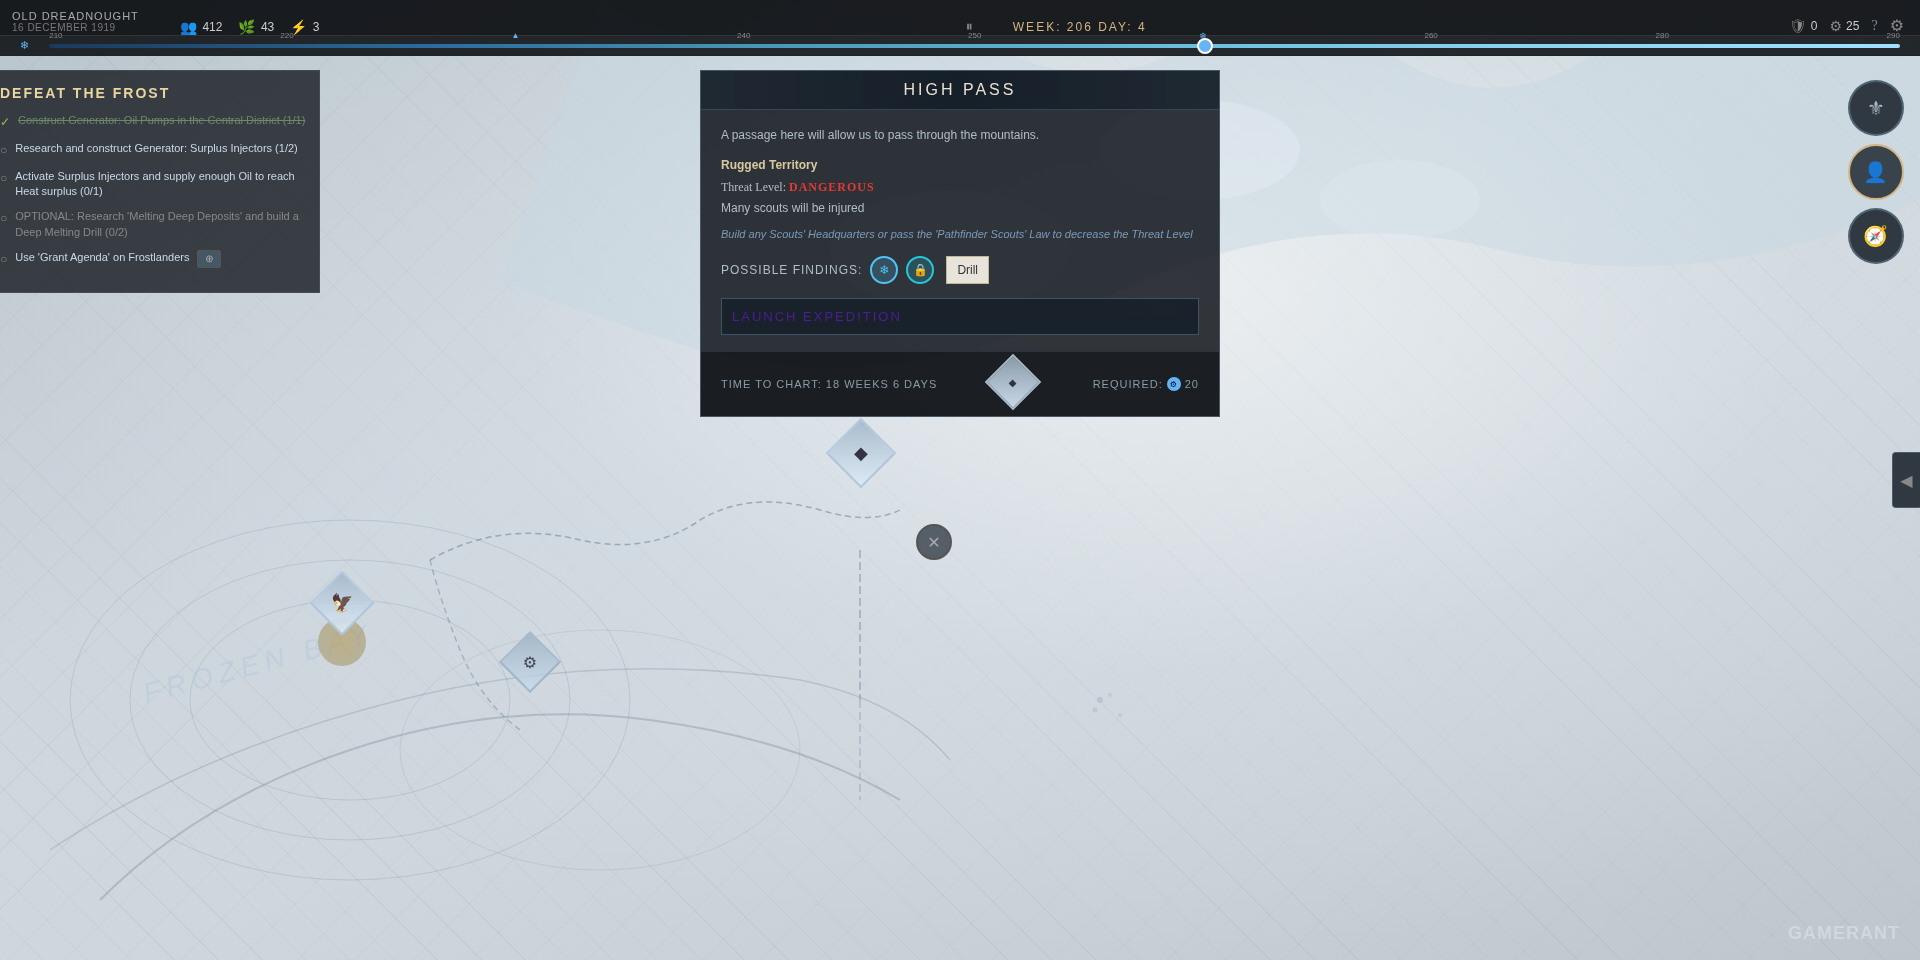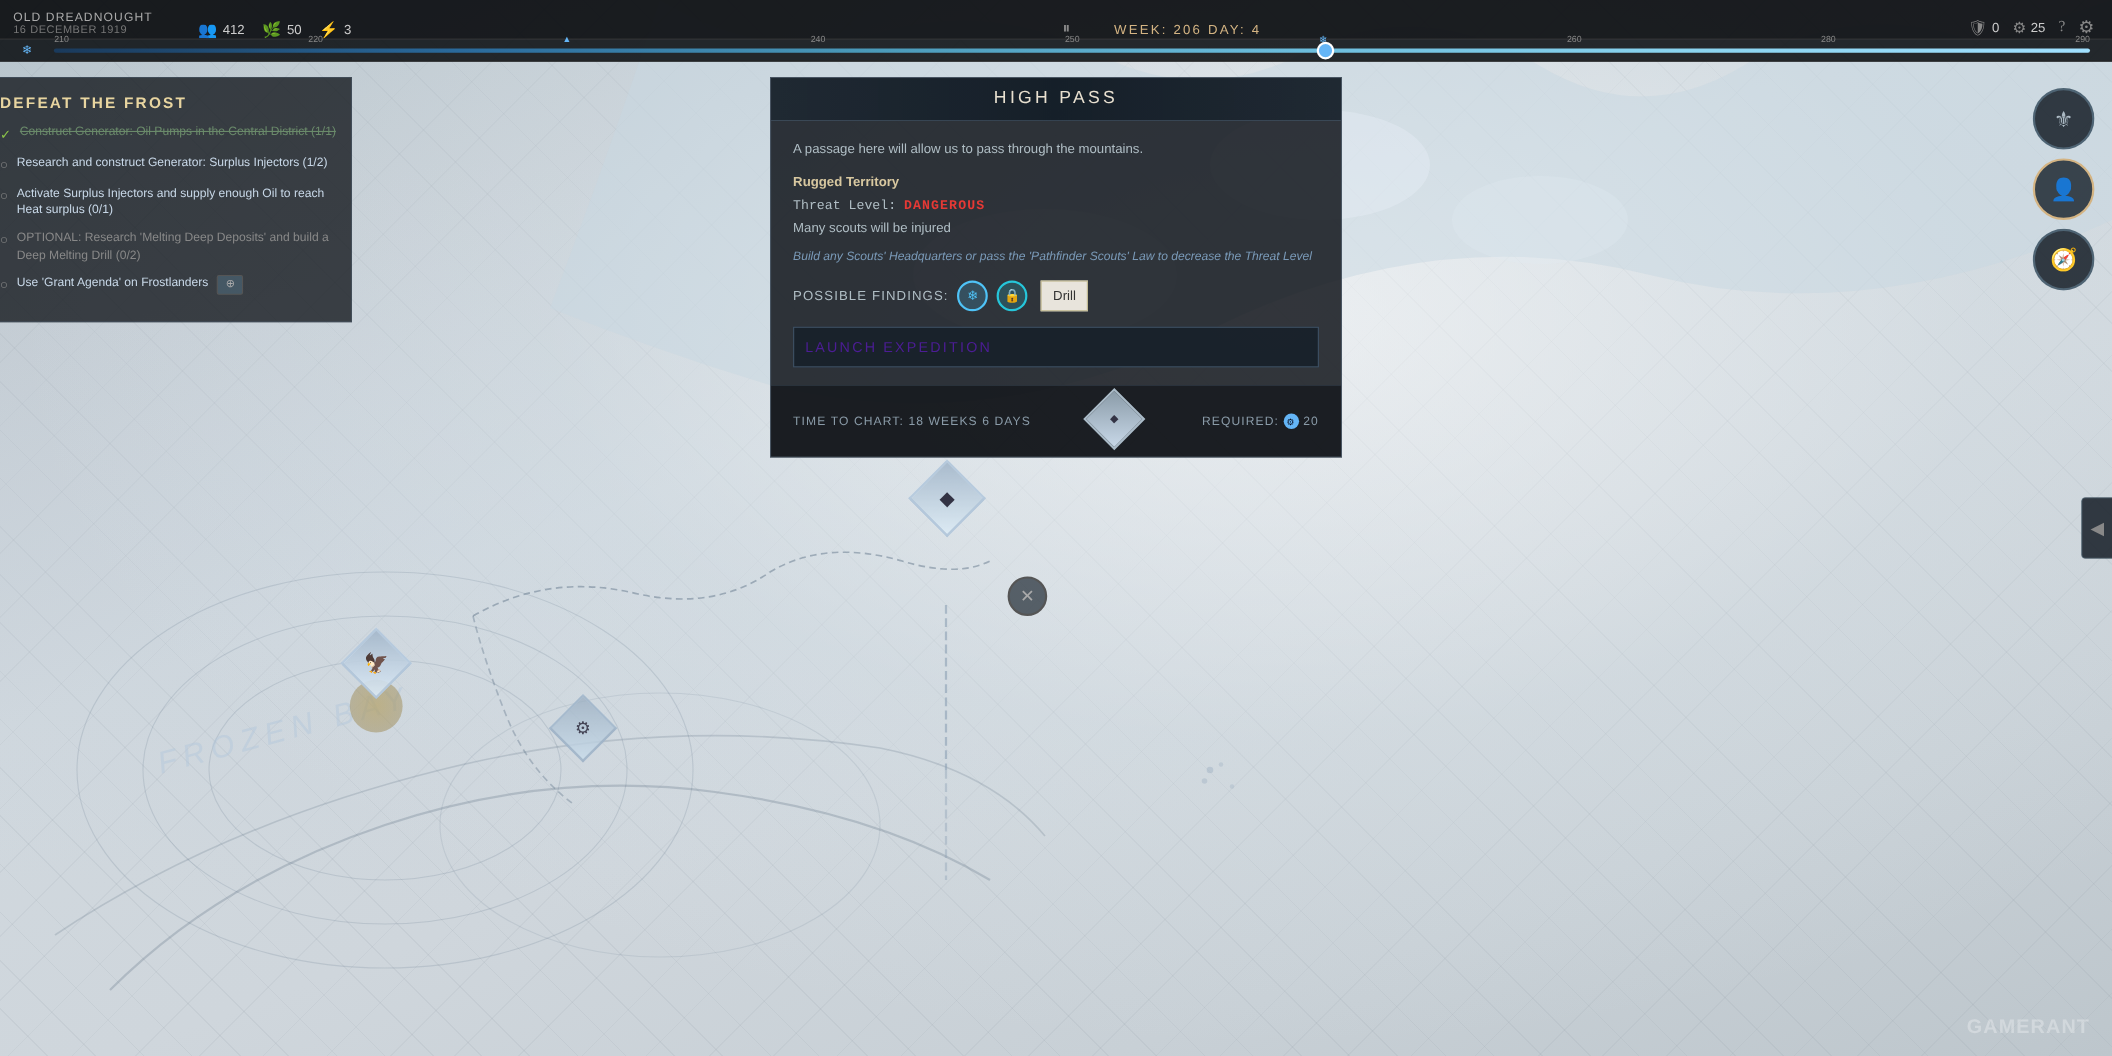--- a/index.html
+++ b/index.html
@@ -279,21 +279,21 @@
     }
     .panel-section-title {
       color: #d8c8a0;
       font-size: 12px;
       font-weight: bold;
       margin-bottom: 8px;
       font-family: sans-serif;
     }
     .threat-row {
       margin-bottom: 6px;
-      font-family: Liberation Mono, monospace;
+      font-family: Liberation Serif, serif;
       font-size: 12px;
     }
     .threat-label {
       color: #b0bec5;
     }
     .threat-value {
       color: #e53935;
       font-weight: bold;
       letter-spacing: 1px;
     }
@@ -607,21 +607,21 @@
     <span class="game-date">16 DECEMBER 1919</span>
   </div>
 
   <div class="top-resources">
     <div class="resource-item">
       <span class="resource-icon workers">👥</span>
       <span>412</span>
     </div>
     <div class="resource-item">
       <span class="resource-icon food">🌿</span>
-      <span>50</span>
+      <span>43</span>
     </div>
     <div class="resource-item">
       <span class="resource-icon steam">⚡</span>
       <span>3</span>
     </div>
   </div>
 
   <div class="top-bar-center">
     <span class="pause-icon">⏸</span>
     <span class="week-day">WEEK: 206   DAY: 4</span>

